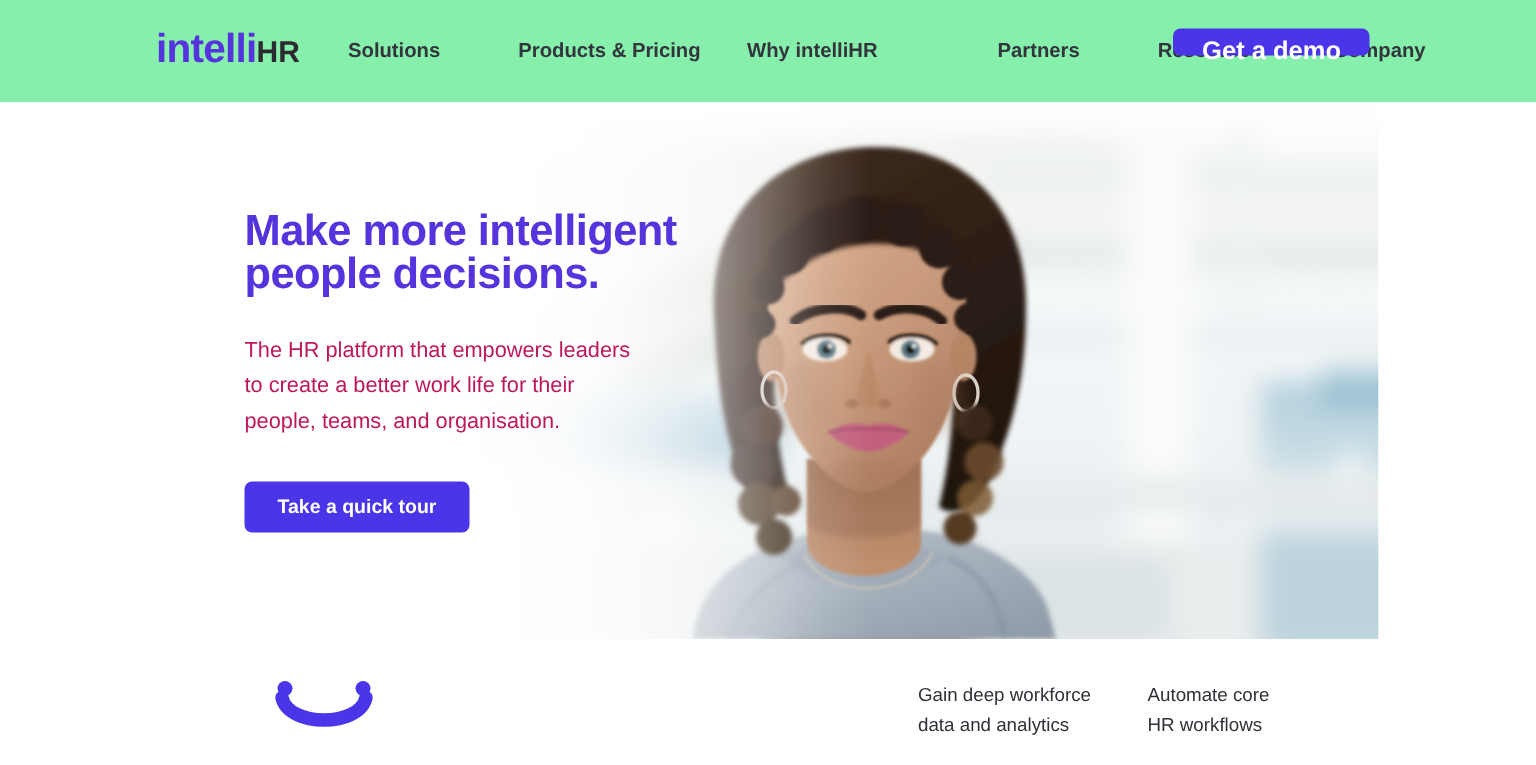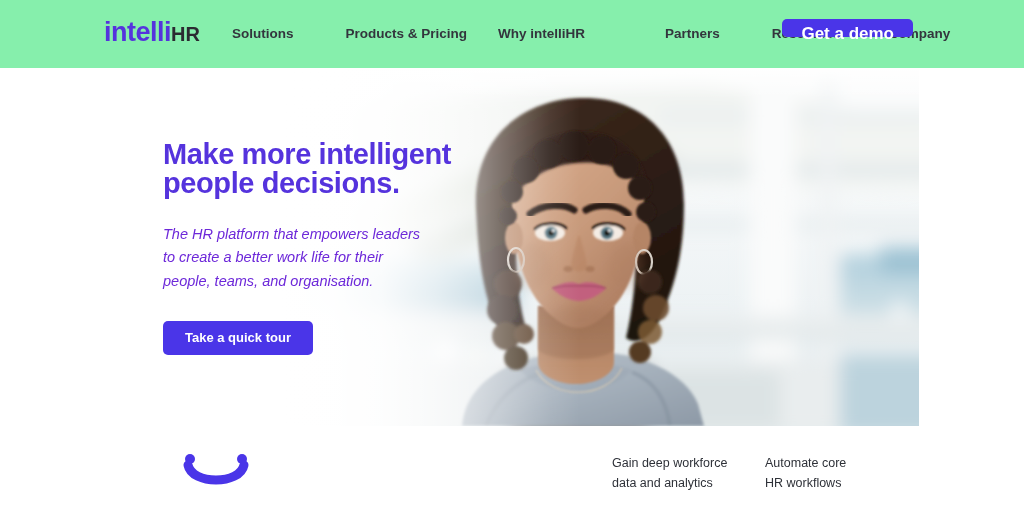--- a/index.html
+++ b/index.html
@@ -75,23 +75,22 @@
 
   
   .hero-text { position:absolute; left:119px; top:140px; z-index:10; width:300px;margin-left:44px; }
   .headline {
     font-size:29px; font-weight:700; color:#5533DD;
     line-height:1.0; letter-spacing:-0.4px;
     white-space:pre-line;
   }
   .subcopy {
     margin-top:25px;
-    font-size:14.5px; color:#6d28d9; line-height:1.62;
+    font-size:14.5px; color:#be185d; line-height:1.62;
     white-space:pre-line;
-    font-style:italic;
   }
   .cta-tour {
     display:inline-block; margin-top:28px;
     background:#4A35E8; color:#fff;
     font-size:13px; font-weight:600;
     padding:0 22px; height:34px; line-height:34px;
     border:none; border-radius:5px; cursor:pointer;
     white-space:nowrap;
   }
 

